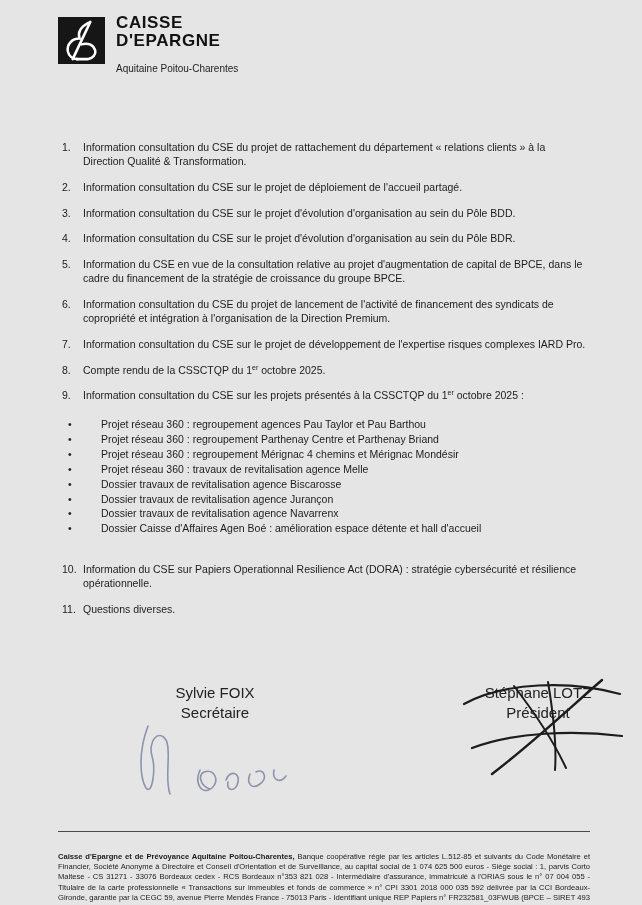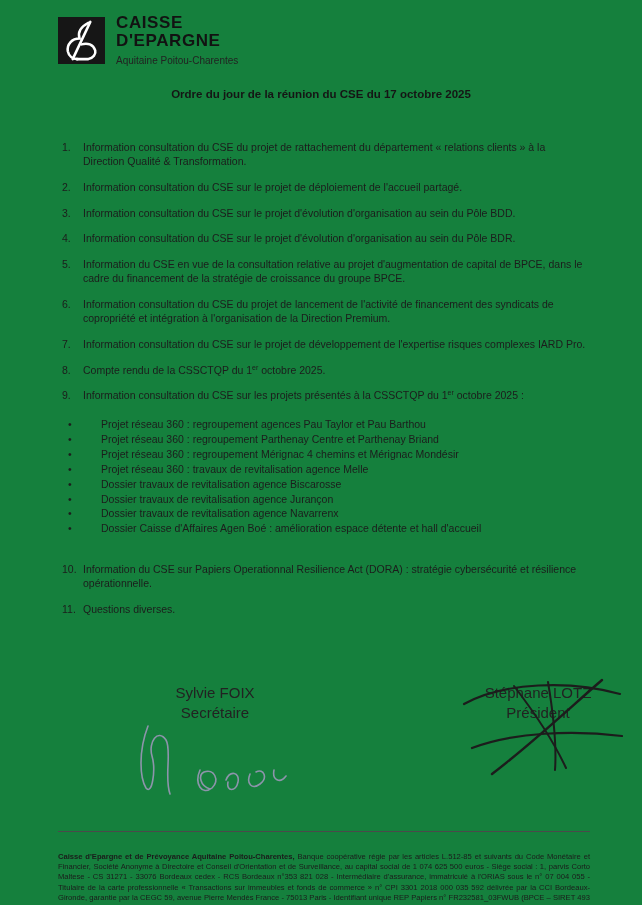--- a/index.html
+++ b/index.html
@@ -1,26 +1,26 @@
 <!DOCTYPE html>
 <html><head>
 <meta charset="utf-8">
 <style>
   html, body { margin: 0; padding: 0; }
   body { background: #ffffff; font-family: "Liberation Sans", "DejaVu Sans", sans-serif; }
   .page {
     position: relative; width: 642px; height: 905px;
-    background: #15803d; color: #1e1e1e; overflow: hidden;
+    background: #e5e5e5; color: #1e1e1e; overflow: hidden;
   }
   
   .letterhead { position: absolute; top: 14px; left: 58px; display: flex; align-items: flex-start; }
   .logo { width: 47px; height: 47px; margin-top: 3px; flex: 0 0 auto; }
   .brand { margin-left: 11px; }
   .brand-name { font-size: 17px; font-weight: bold; letter-spacing: .6px; line-height: 1.07; color: #121212; }
-  .brand-sub { font-size: 10px; color: #222; margin-top: 5px; }
+  .brand-sub { font-size: 10px; color: #222; margin-top: 13px; }
   
   .title { position: absolute; top: 88px; left: 0; width: 100%; text-align: center; font-size: 11.5px; font-weight: bold; margin: 0; color: #151515; }
   
   .agenda { position: absolute; top: 141px; left: 62px; right: 56px; font-size: 10.5px; line-height: 1.32; color: #1c1c1c; }
   .item { display: flex; margin-bottom: 12px; }
   .item .num { flex: 0 0 21px; }
   .item .txt { flex: 1; }
   sup { font-size: 7px; vertical-align: super; line-height: 0; }
   .sub-list { margin: 15px 0 27px 6px; }
   .bullet-item { display: flex; margin-bottom: 1px; }
@@ -51,21 +51,20 @@
       <path d="M33 5 L15 43" fill="none" stroke="#ffffff" stroke-width="2.6" stroke-linecap="round"></path>
       <path d="M24 28 C30 26 36 28 38 34 C39 38 36 42 31 43 L19 43" fill="none" stroke="#ffffff" stroke-width="2.6" stroke-linecap="round"></path>
     </svg>
     <div class="brand">
       <div class="brand-name">CAISSE</div>
       <div class="brand-name">D'EPARGNE</div>
       <div class="brand-sub">Aquitaine Poitou-Charentes</div>
     </div>
   </header>
 
-  <h1 class="title">Ordre du jour de la réunion du CSE du 17 octobre 2025</h1>
 
   <div class="agenda">
 
     <div class="item">
       <span class="num">1.</span>
       <span class="txt">Information consultation du CSE du projet de rattachement du département « relations clients » à la Direction Qualité &amp; Transformation.</span>
     </div>
 
     <div class="item">
       <span class="num">2.</span>

